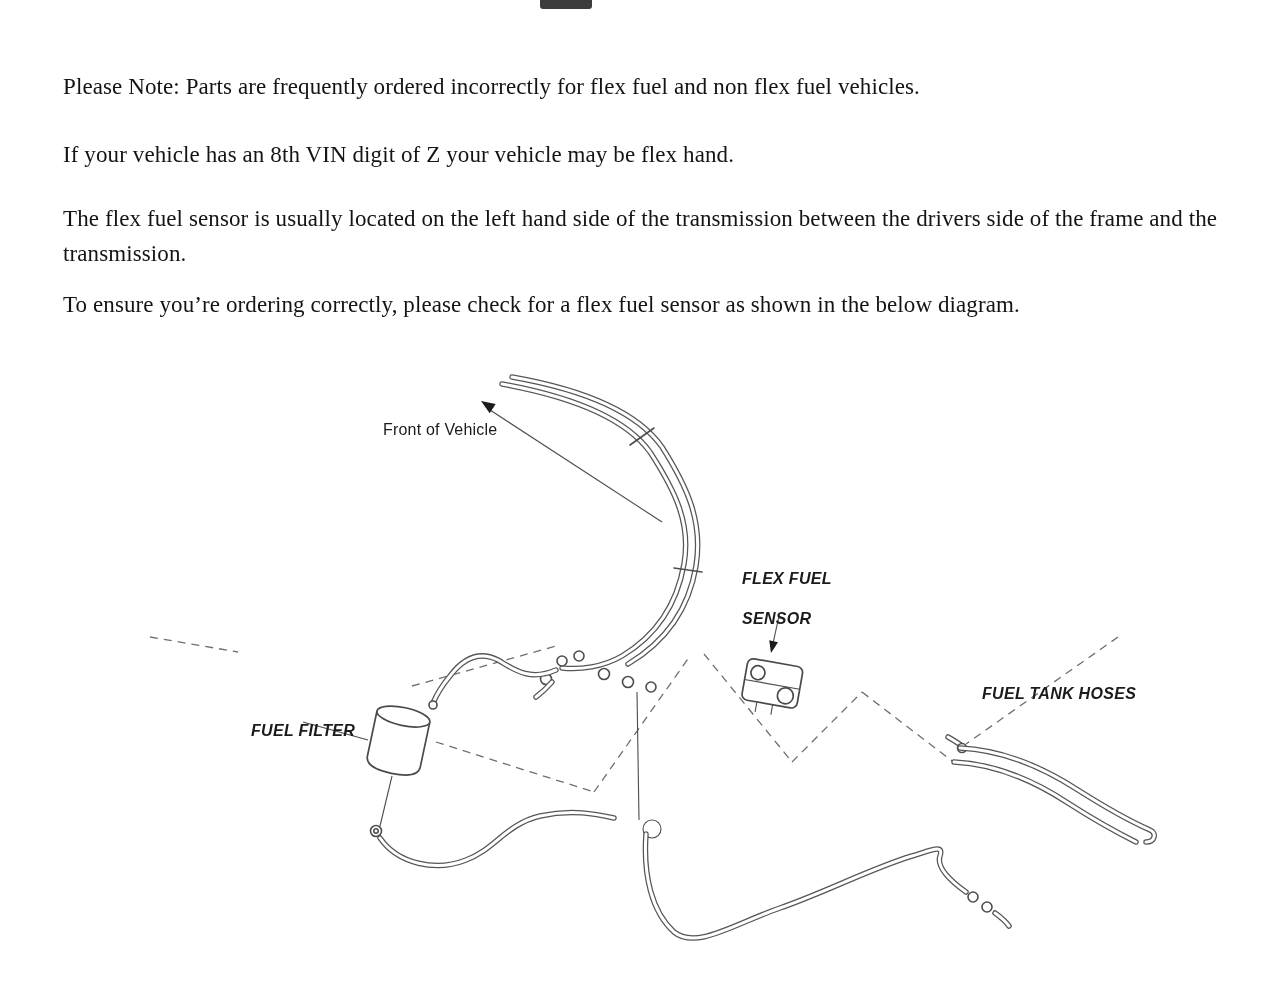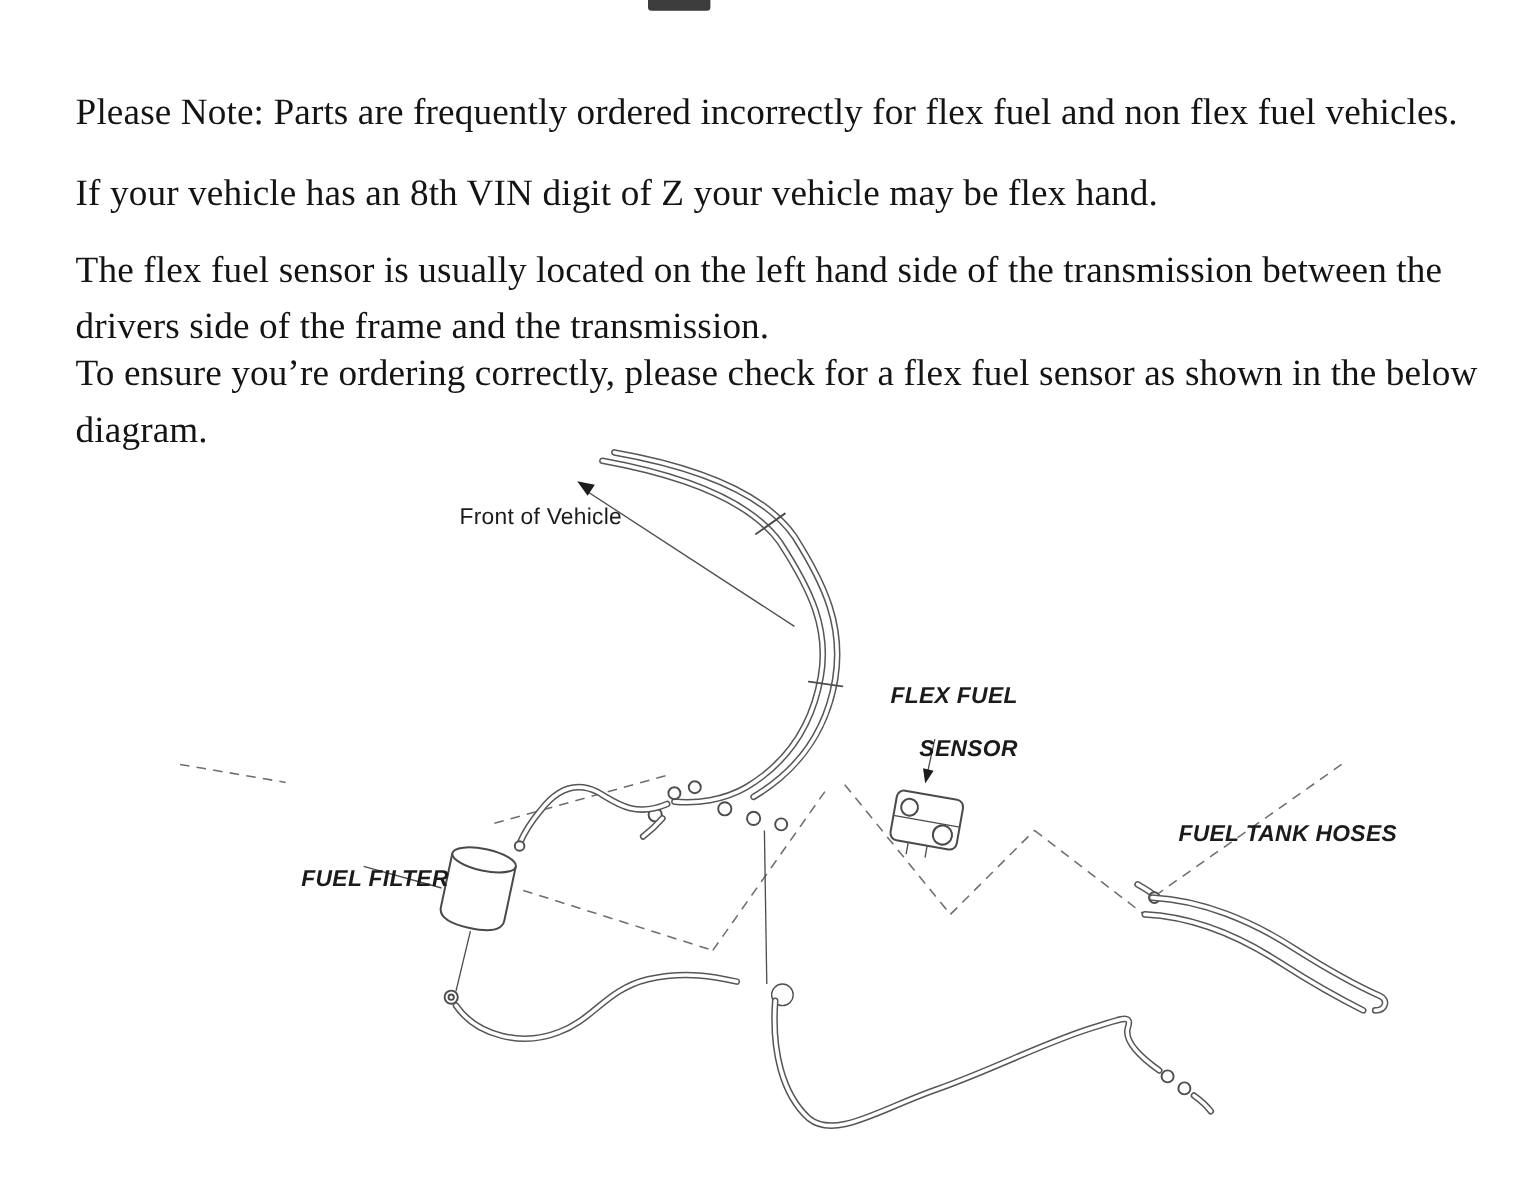--- a/index.html
+++ b/index.html
@@ -2,26 +2,26 @@
 <html><head>
 <meta charset="utf-8">
 <style>
   html,body{margin:0;padding:0;}
   body{
     width:1280px;height:989px;position:relative;background:#ffffff;
     font-family:"Liberation Serif", serif;color:#141414;overflow:hidden;
   }
   .para{
     position:absolute;left:63px;width:1170px;
-    font-size:31px;line-height:1.5;letter-spacing:.1px;
+    font-size:23px;line-height:1.5;letter-spacing:.1px;
   }
   .diagram-label{
     position:absolute;
     font-family:"Liberation Sans", sans-serif;
-    font-size:19px;color:#1b1b1b;letter-spacing:.2px;white-space:nowrap;text-align:right;
+    font-size:16px;color:#1b1b1b;letter-spacing:.2px;white-space:nowrap;
   }
   .caps{font-weight:600;letter-spacing:.3px;font-style:italic;}
   #art{position:absolute;left:0;top:0;}
   .tube-o{fill:none;stroke:#565656;stroke-width:5.5;stroke-linecap:round;stroke-linejoin:round;}
   .tube-i{fill:none;stroke:#ffffff;stroke-width:3;stroke-linecap:round;stroke-linejoin:round;}
   .line{fill:none;stroke:#4d4d4d;stroke-width:1.6;stroke-linecap:round;}
   .thin{fill:none;stroke:#4d4d4d;stroke-width:1.1;}
   .dash{fill:none;stroke:#6e6e6e;stroke-width:1.3;stroke-dasharray:8 6;}
   .ring{fill:#ffffff;stroke:#4d4d4d;stroke-width:1.6;}
   .part{fill:#ffffff;stroke:#4a4a4a;stroke-width:1.7;stroke-linejoin:round;}

